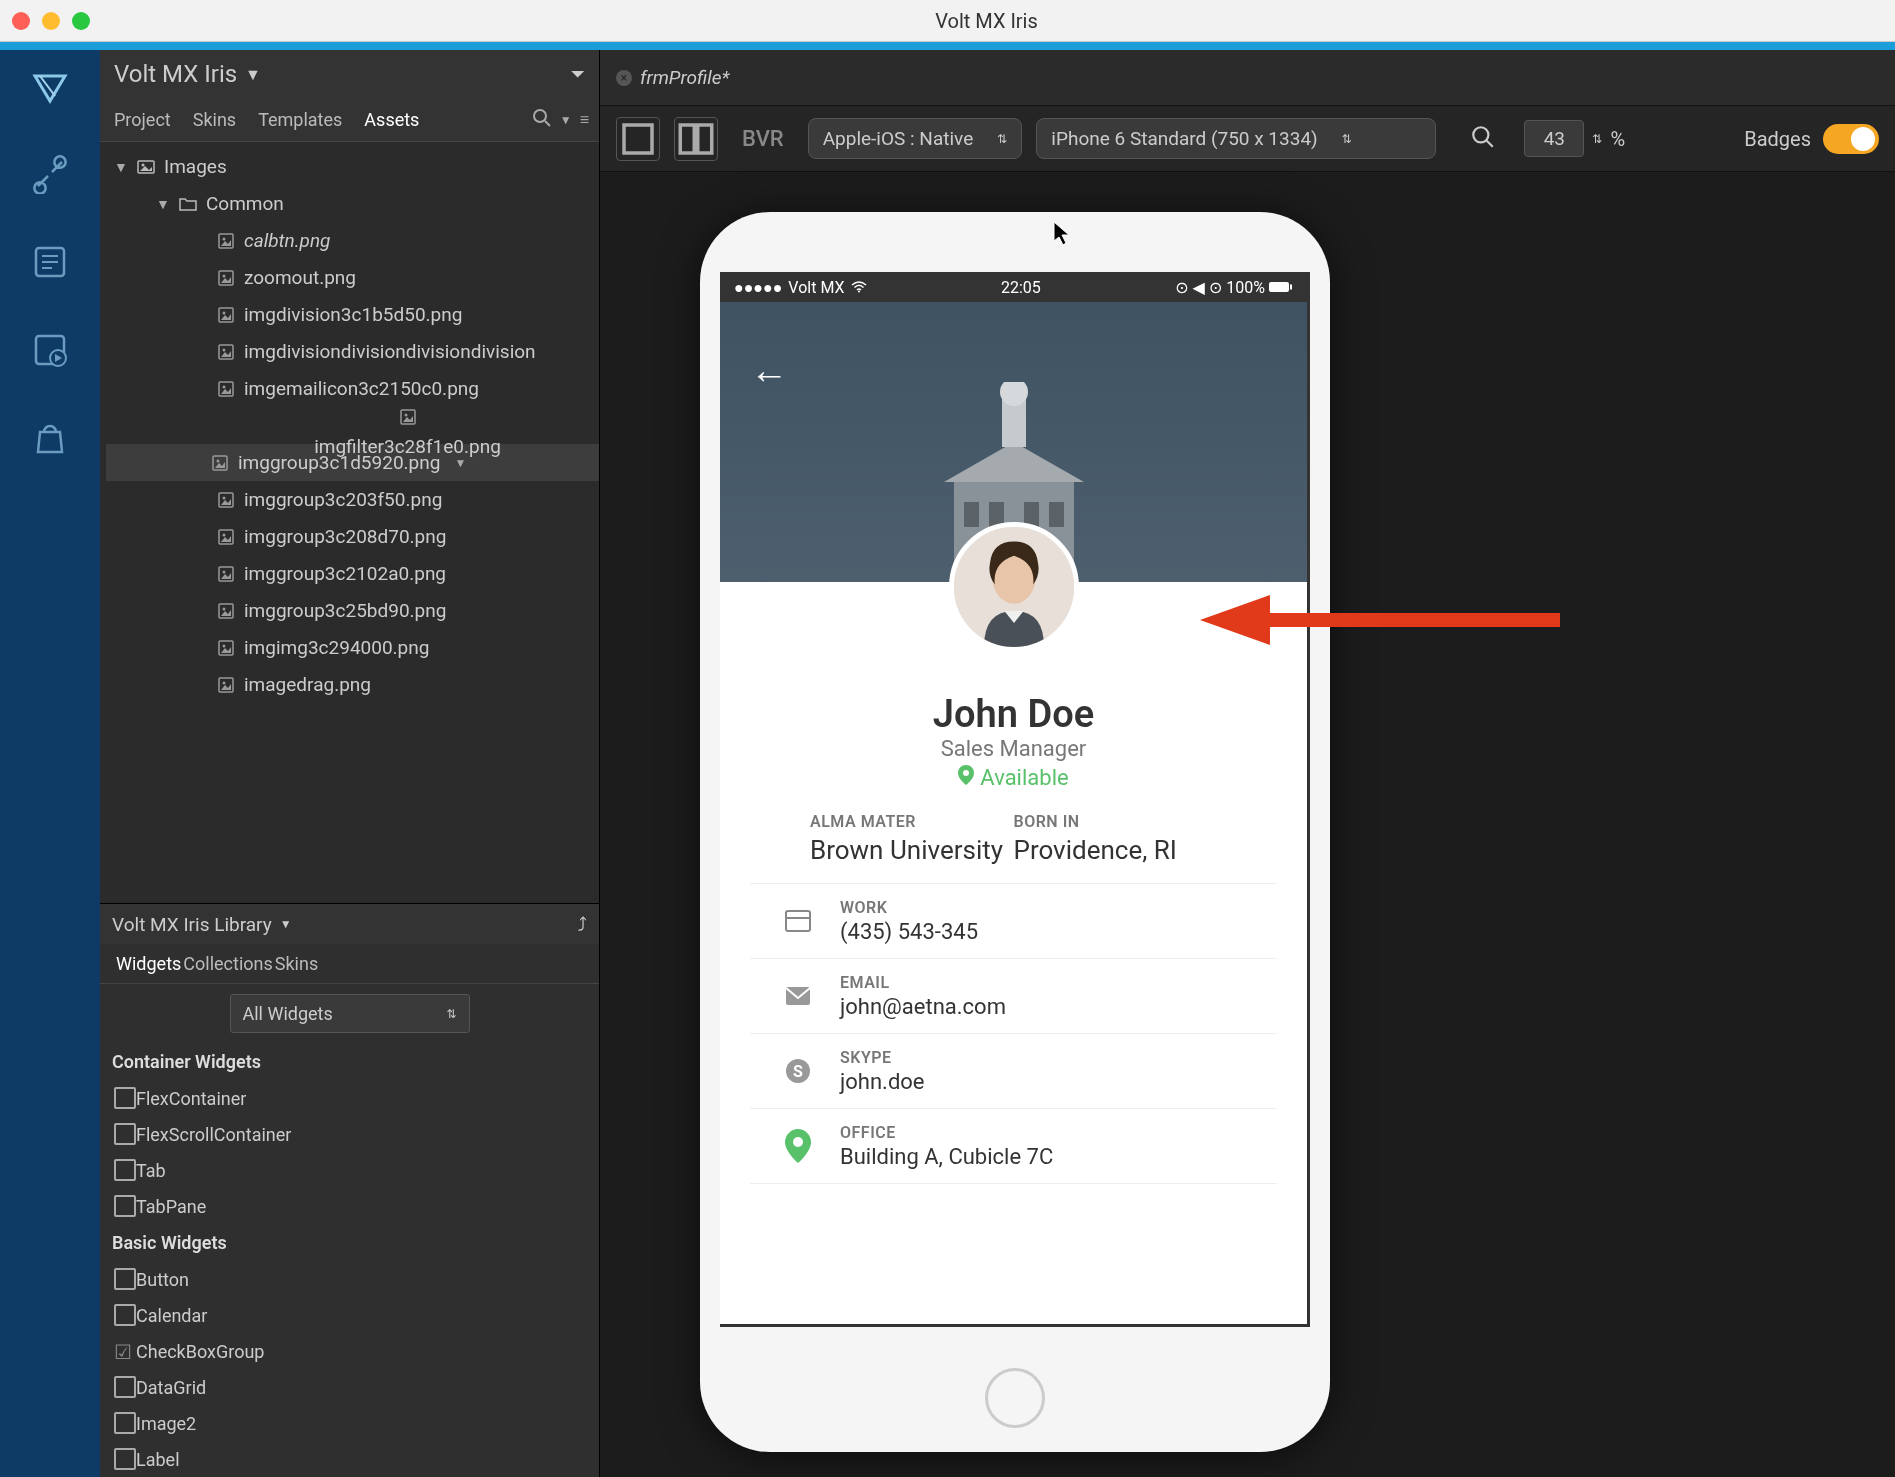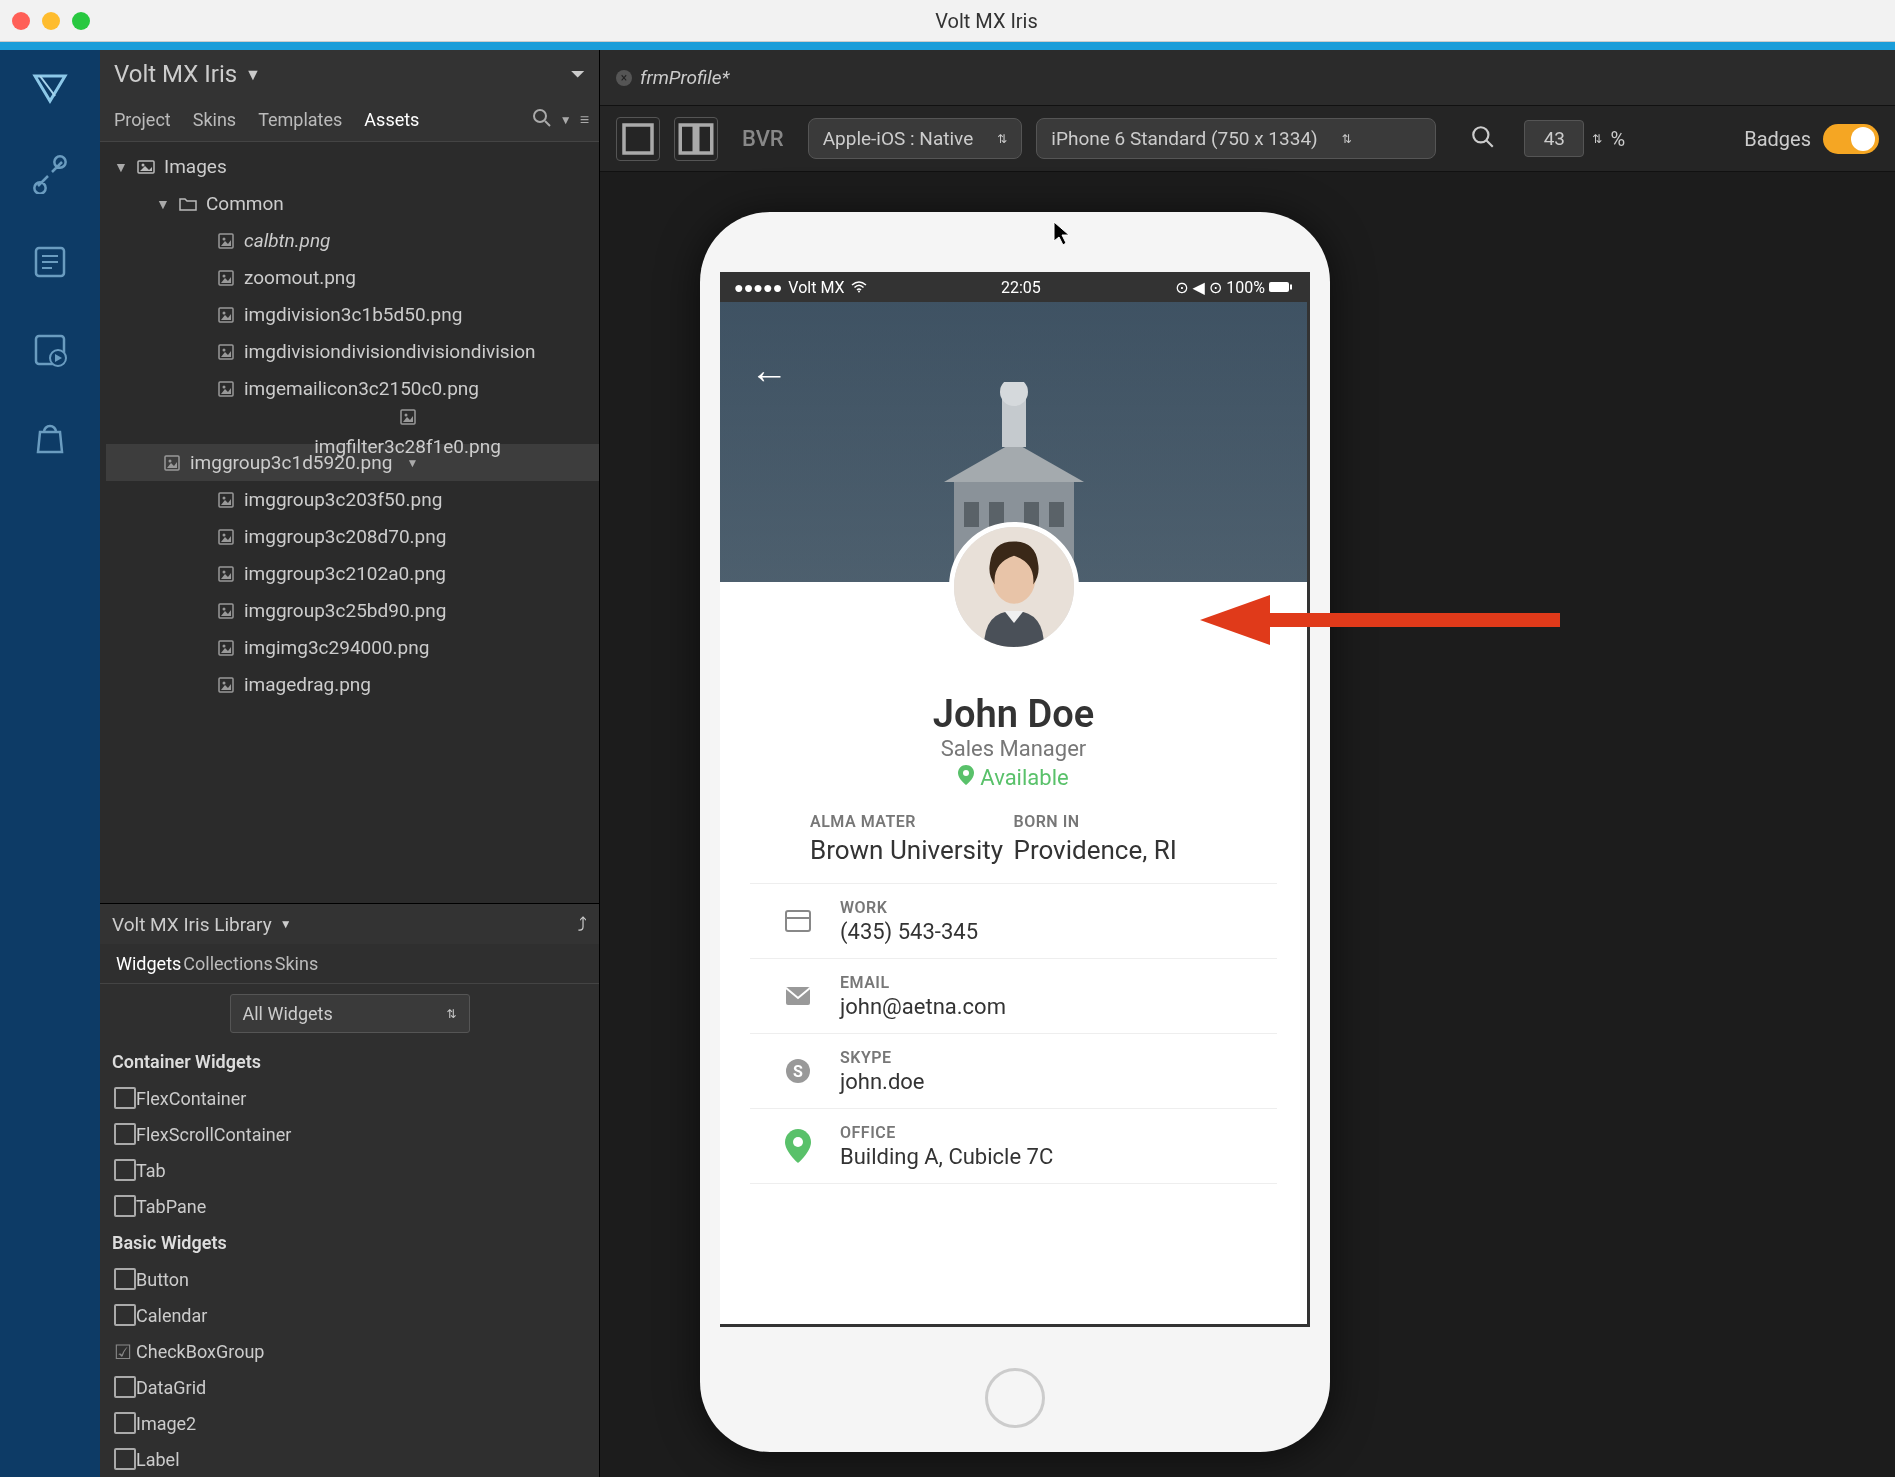--- a/index.html
+++ b/index.html
@@ -238,21 +238,21 @@
             <div class="tree-row" style="padding-left: 110px; flex-direction: column;">
               <span class="ticon">
                 <svg viewBox="0 0 20 20">
                   <rect x="3" y="3" width="14" height="14" rx="1" fill="none" stroke="#999" stroke-width="1.5"></rect>
                   <circle cx="8" cy="8" r="1.5" fill="#999"></circle>
                   <path d="M5 15 L9 10 L12 13 L15 9 L15 15 Z" fill="#999"></path>
                 </svg>
               </span>
               <span>imgfilter3c28f1e0.png</span>
             </div>
-            <div class="tree-row sel" style="padding-left: 56px;">
+            <div class="tree-row sel" style="padding-left: 104px;">
               <span class="ticon">
                 <svg viewBox="0 0 20 20">
                   <rect x="3" y="3" width="14" height="14" rx="1" fill="none" stroke="#999" stroke-width="1.5"></rect>
                   <circle cx="8" cy="8" r="1.5" fill="#999"></circle>
                   <path d="M5 15 L9 10 L12 13 L15 9 L15 15 Z" fill="#999"></path>
                 </svg>
               </span>
               <span>imggroup3c1d5920.png</span>
               <span style="margin-left:6px;font-size:12px;color:#aaa">▼</span>
             </div>

